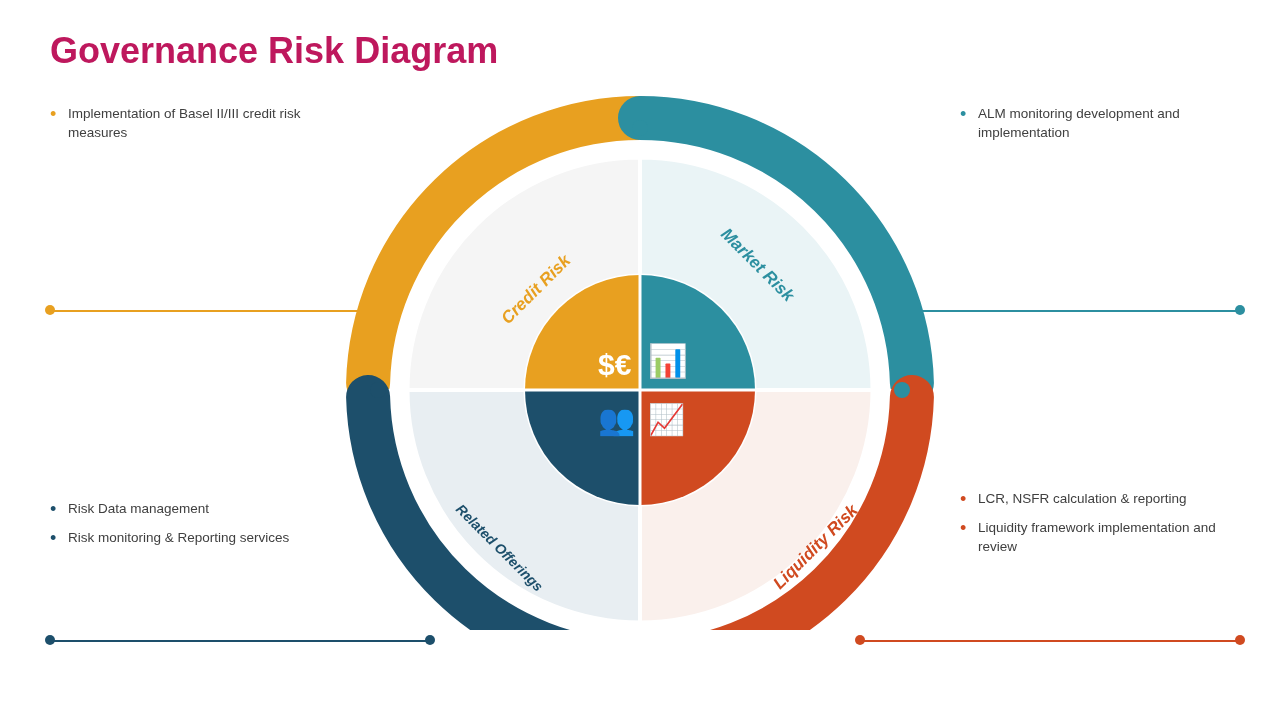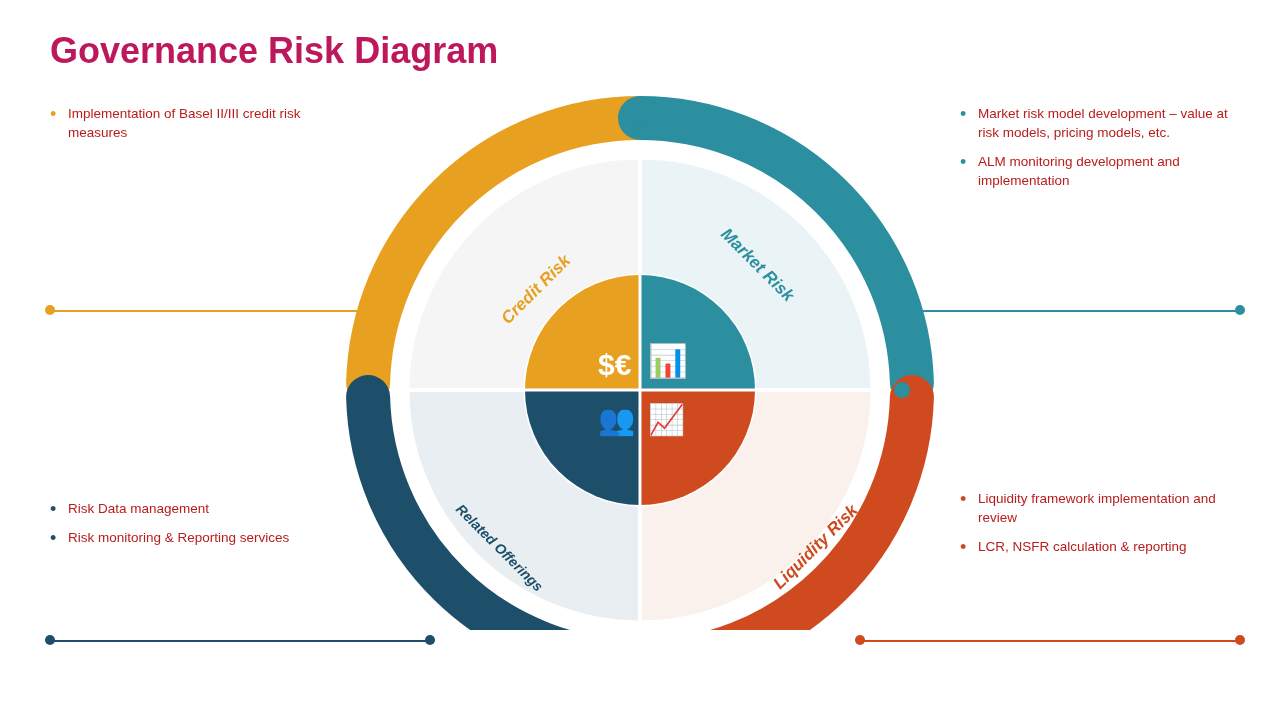--- a/index.html
+++ b/index.html
@@ -53,21 +53,21 @@
     .bullet-list {
       list-style: none;
       padding: 0;
     }
 
     .bullet-list li {
       padding-left: 18px;
       position: relative;
       margin-bottom: 10px;
       font-size: 13.5px;
-      color: #b91c1c;
+      color: #404040;
       line-height: 1.4;
     }
 
     .bullet-list li::before {
       content: '•';
       position: absolute;
       left: 0;
       font-size: 18px;
       line-height: 1;
     }
@@ -157,29 +157,28 @@
 
 <div class="left-content-bottom">
   <ul class="bullet-list bullet-related">
     <li>Risk Data management</li>
     <li>Risk monitoring  &amp; Reporting services</li>
   </ul>
 </div>
 
 <div class="right-content-top">
   <ul class="bullet-list bullet-market">
-    <li>Market risk model development – value at risk models, pricing models, etc.</li>
     <li>ALM monitoring development and implementation</li>
   </ul>
 </div>
 
 <div class="right-content-bottom">
   <ul class="bullet-list bullet-liquidity">
+    <li>LCR, NSFR calculation &amp; reporting</li>
     <li>Liquidity framework implementation and review</li>
-    <li>LCR, NSFR calculation &amp; reporting</li>
   </ul>
 </div>
 
 <svg class="main-svg" viewBox="0 0 600 540" xmlns="http://www.w3.org/2000/svg">
 
   <path d="M300,300 L300,20 A280,280 0 0,0 20,300 Z" fill="#f0f0f0" stroke="white" stroke-width="2"></path>
   <path d="M300,300 L300,45 A255,255 0 0,0 45,300 Z" fill="white" stroke="white" stroke-width="2"></path>
 
   <path d="M300,28 A272,272 0 0,0 28,300" fill="none" stroke="#E8A020" stroke-width="44" stroke-linecap="round" stroke-dasharray="420 900"></path>
 

